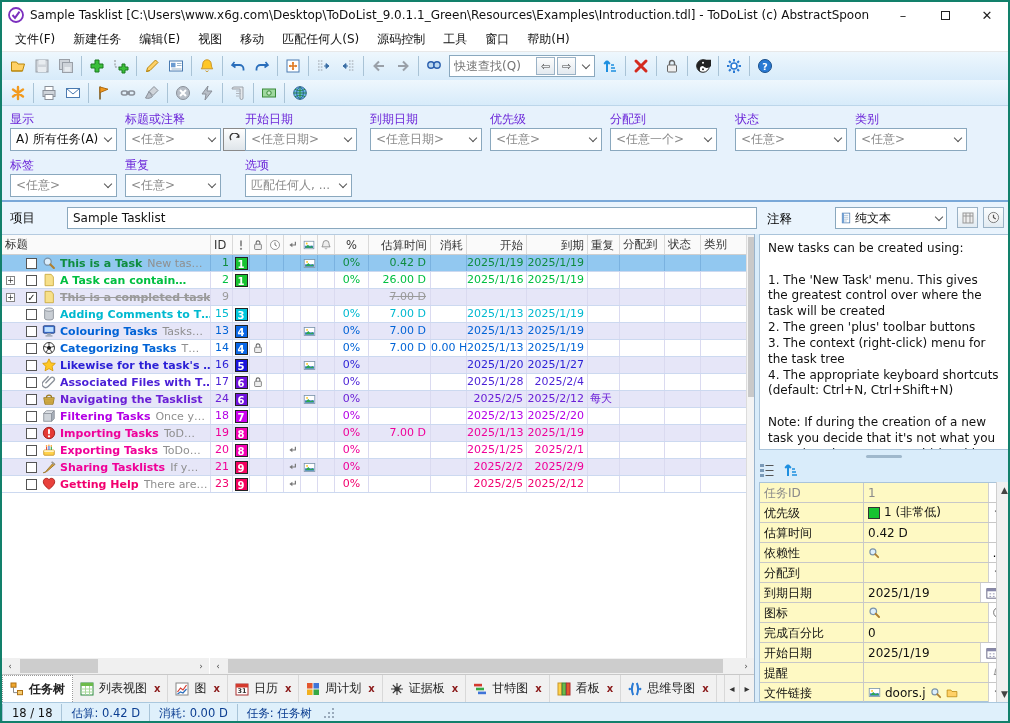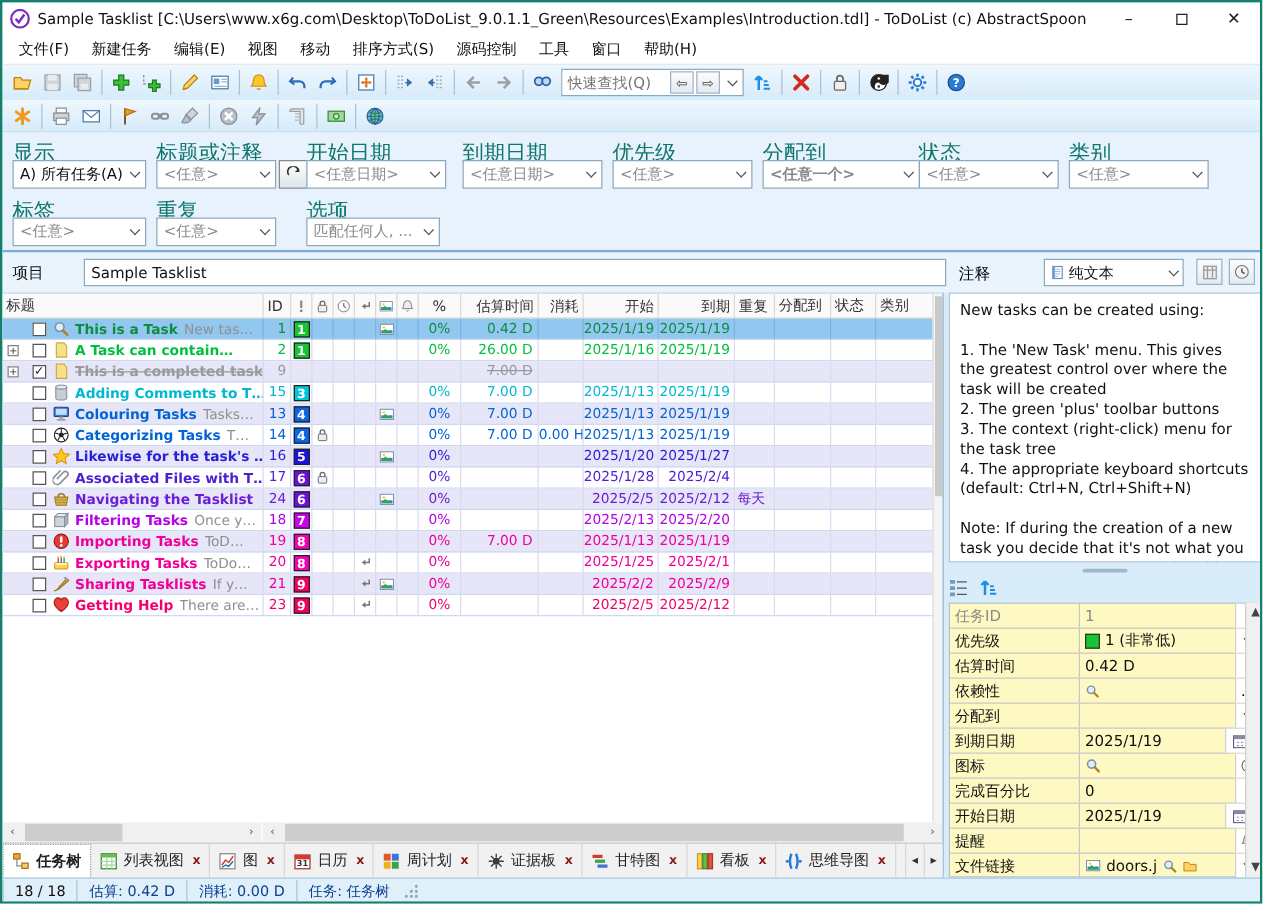--- a/index.html
+++ b/index.html
@@ -26,21 +26,21 @@
   .tsep { width:1px; height:20px; background:#a9c3d6; margin:0 3px; }
   .quickfind { display:flex; align-items:center; background:#fff; border:1px solid #8aa8be; height:22px; margin:0 3px; }
   .quickfind input { border:none; outline:none; width:86px; height:18px; font-size:12px; color:#555; padding:0 4px; font-family:"DejaVu Sans",sans-serif; }
   .qfbtn { width:19px; height:18px; border:1px solid #9ab2c6; background:linear-gradient(#fdfdfd,#e3e9ef); display:flex; align-items:center; justify-content:center; font-size:11px; color:#444; margin-right:2px; }
   .qfarrow { width:16px; display:flex; align-items:center; justify-content:center; }
 
   .chev { width:6px; height:6px; border-left:1.5px solid #555; border-bottom:1.5px solid #555; transform:rotate(-45deg); margin-top:-3px; }
 
   
   .filterpanel { position:absolute; top:104px; left:0; right:0; height:96px; background:#e7f2fc; border-bottom:2px solid #7aa8d8; }
-  .flabel { position:absolute; font-size:17px; color:#0f766e; }
+  .flabel { position:absolute; font-size:12px; color:#6d28d9; }
   .fcombo { position:absolute; height:23px; background:#fff; border:1px solid #8aa8be; display:flex; align-items:center; font-size:12px; color:#8a8a8a; padding:0 5px; }
   .fcombo.black { color:#111; }
   .fcombo .chev { margin-left:auto; }
   .frefresh { position:absolute; width:23px; height:23px; border:1px solid #8a8a8a; background:linear-gradient(#fff,#dfe5ea); display:flex; align-items:center; justify-content:center; }
 
   
   .projectrow { position:absolute; top:200px; left:0; right:0; height:32px; background:#eaf4fd; display:flex; align-items:center; }
   .prlabel { font-size:12.5px; color:#111; }
   .prinput { position:absolute; left:65px; top:5px; width:690px; height:22px; border:1px solid #8aa8be; background:#fff; font-size:12px; padding:0 5px; display:flex; align-items:center; color:#111; }
   .cmlabel { position:absolute; left:765px; top:9px; font-size:12.5px; }
@@ -152,21 +152,21 @@
       <span class="cb">✕</span>
     </span>
   </div>
 
   <div class="menubar" id="menubar">
       <span class="menuitem">文件(F)</span>
       <span class="menuitem">新建任务</span>
       <span class="menuitem">编辑(E)</span>
       <span class="menuitem">视图</span>
       <span class="menuitem">移动</span>
-      <span class="menuitem">排序方式(S)</span>
+      <span class="menuitem">匹配任何人(S)</span>
       <span class="menuitem">源码控制</span>
       <span class="menuitem">工具</span>
       <span class="menuitem">窗口</span>
       <span class="menuitem">帮助(H)</span>
     </div>
 
   <div class="toolbar tb1" id="toolbar1">
       <span class="tbtn">
         <span style="display: inline-flex;">
           <svg viewBox="0 0 16 16" style="width: 16px; height: 16px;">
@@ -496,21 +496,21 @@
       <span class="fcombo" style="left: 368px; top: 22px; width: 112px;">
         <span>&lt;任意日期&gt;</span>
         <span class="chev"></span>
       </span>
       <span class="flabel" style="left: 488px; top: 5px;">优先级</span>
       <span class="fcombo" style="left: 488px; top: 22px; width: 112px;">
         <span>&lt;任意&gt;</span>
         <span class="chev"></span>
       </span>
       <span class="flabel" style="left: 608px; top: 5px;">分配到</span>
-      <span class="fcombo" style="left: 608px; top: 22px; width: 126px; font-weight: bold;">
+      <span class="fcombo" style="left: 608px; top: 22px; width: 107px;">
         <span>&lt;任意一个&gt;</span>
         <span class="chev"></span>
       </span>
       <span class="flabel" style="left: 733px; top: 5px;">状态</span>
       <span class="fcombo" style="left: 733px; top: 22px; width: 112px;">
         <span>&lt;任意&gt;</span>
         <span class="chev"></span>
       </span>
       <span class="flabel" style="left: 853px; top: 5px;">类别</span>
       <span class="fcombo" style="left: 853px; top: 22px; width: 112px;">

